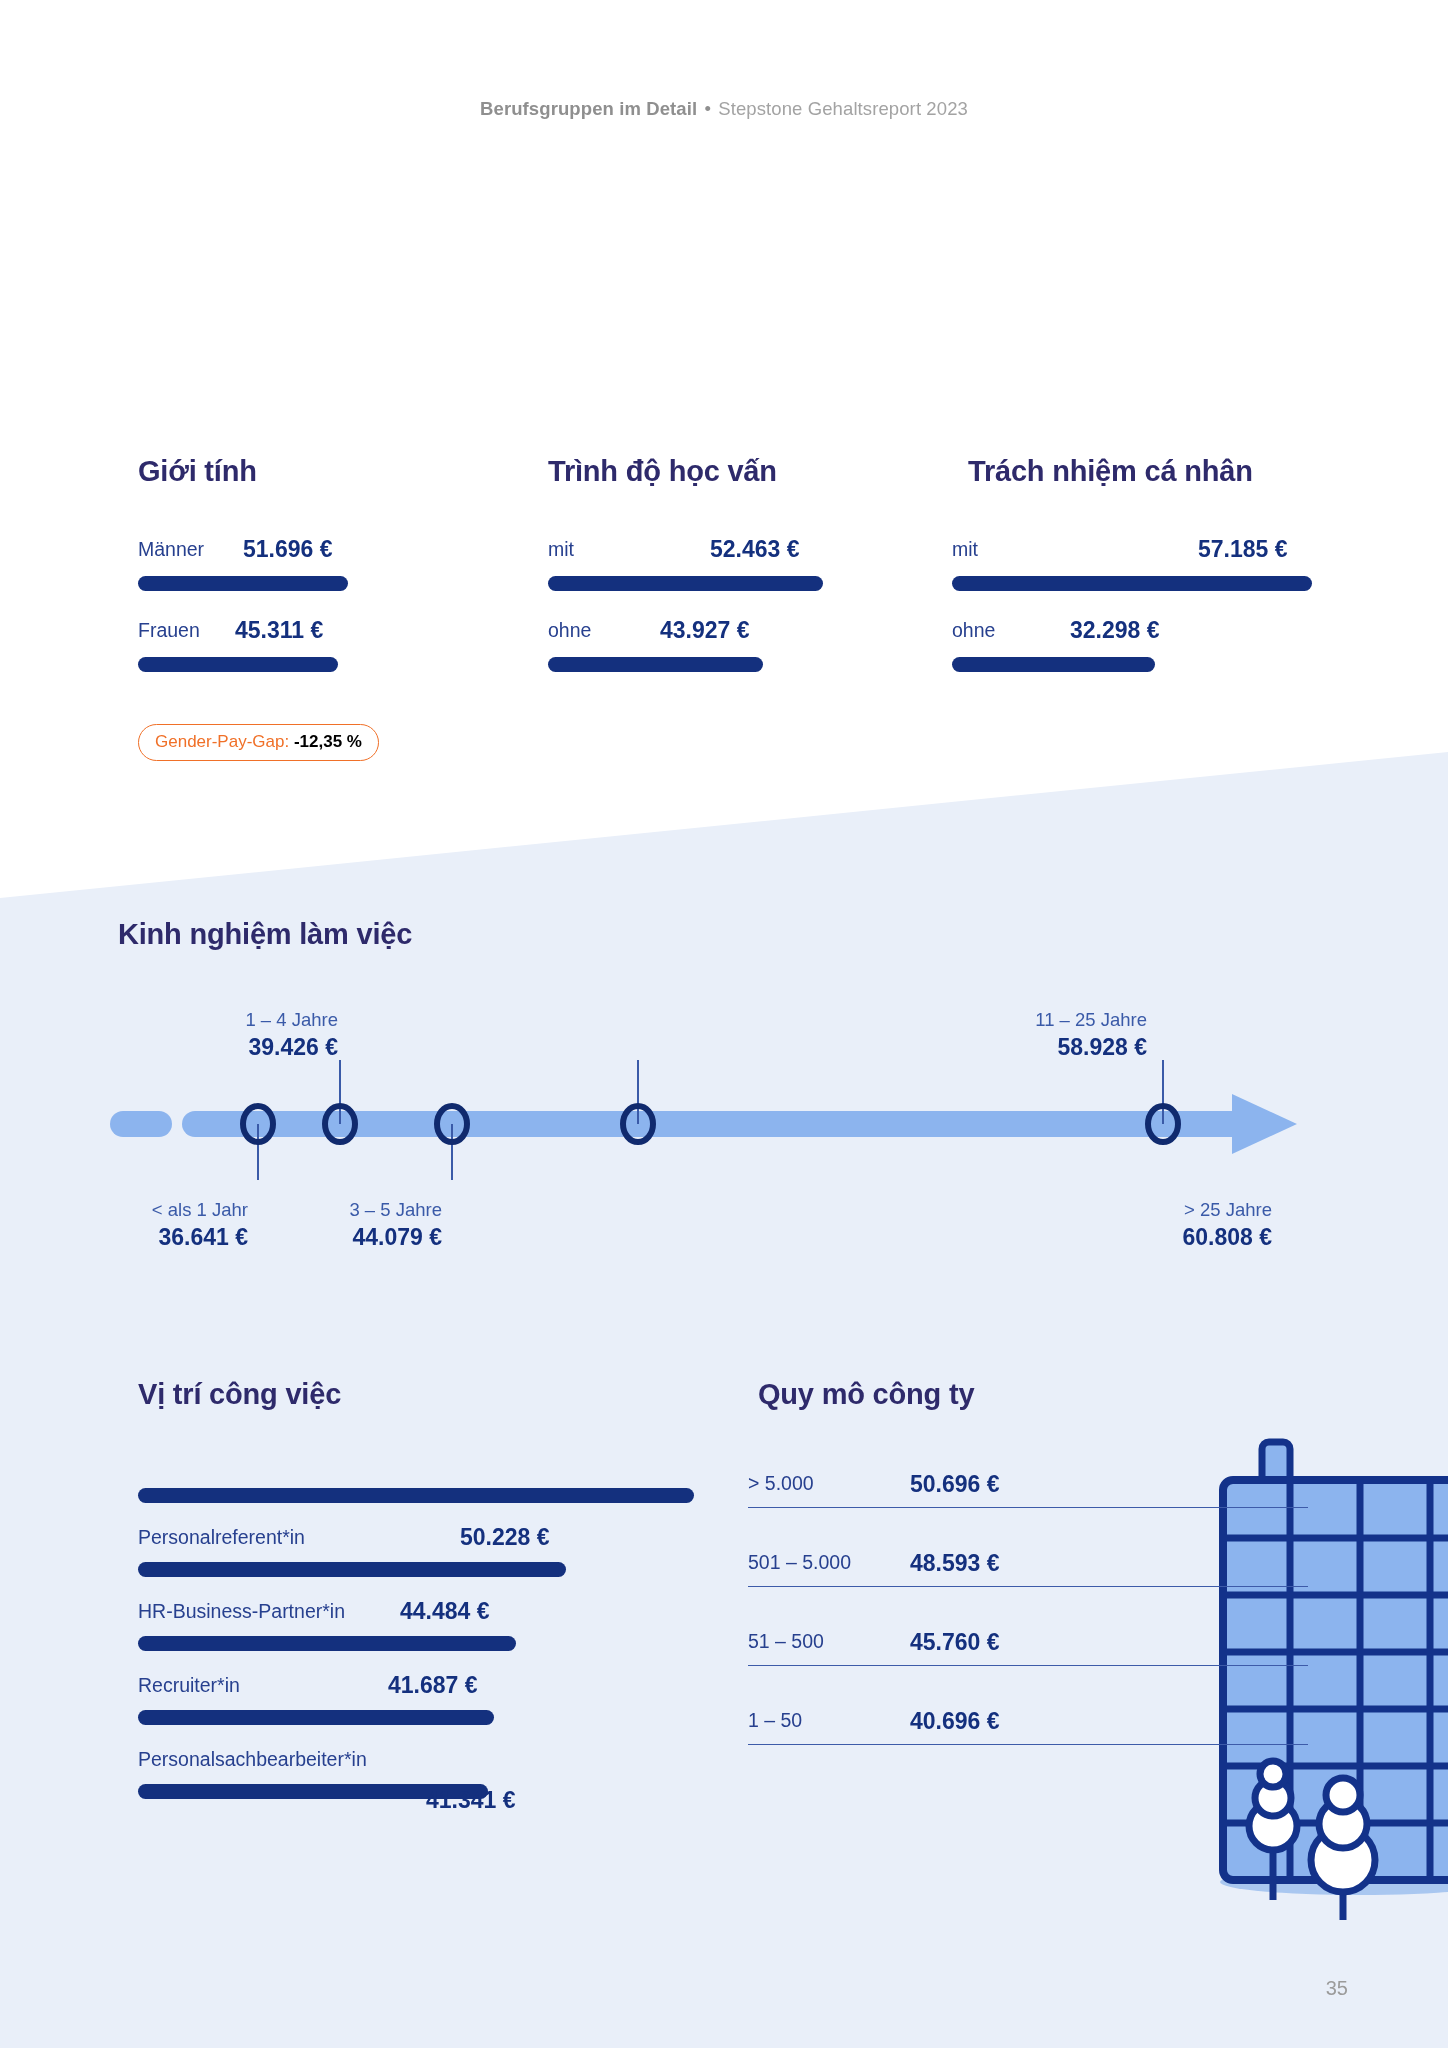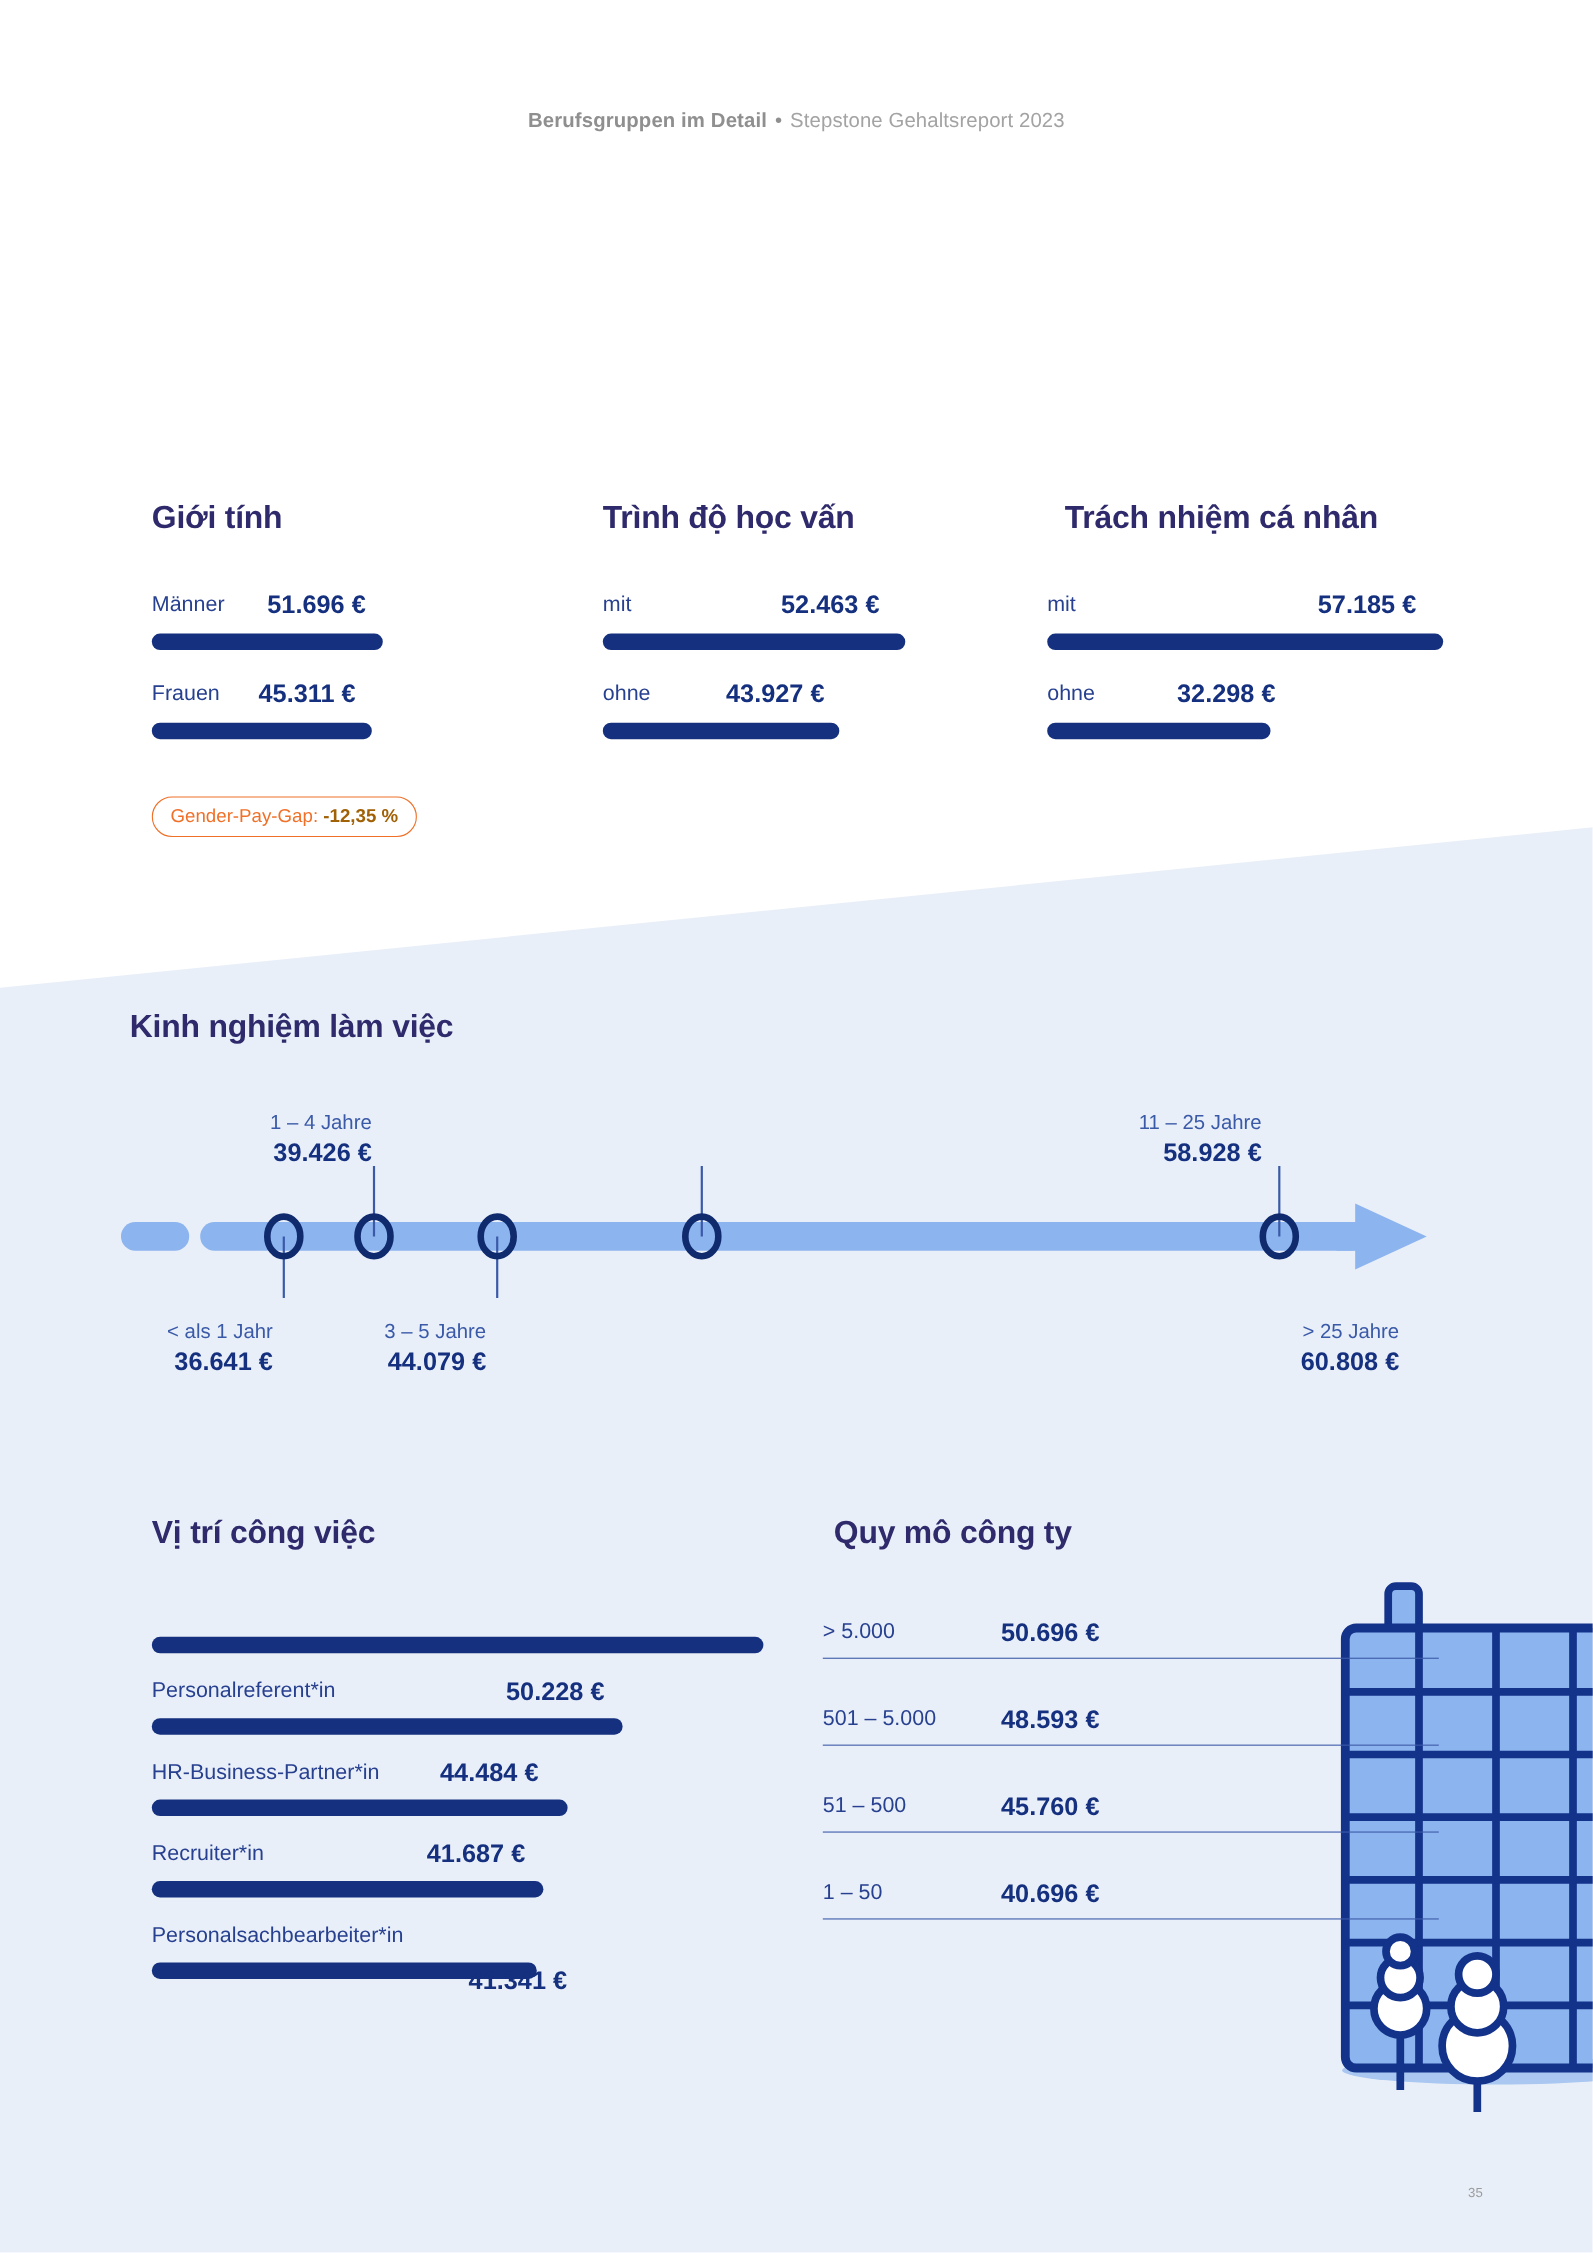--- a/index.html
+++ b/index.html
@@ -90,21 +90,21 @@
     position: absolute;
     z-index: 6;
     border: 1.6px solid #f07028;
     border-radius: 20px;
     padding: 7px 16px 8px 16px;
     font-size: 17px;
     color: #f07028;
     white-space: nowrap;
     background: transparent;
   }
-  .gpg-pill b { font-weight: 700; color: #a16207; }
+  .gpg-pill b { font-weight: 700; color: #000000; }
 
   
   .timeline-wrap { position: absolute; z-index: 5; }
 
   .tl-axis {
     position: absolute;
     left: 0;
     top: 0;
   }
 
@@ -168,21 +168,21 @@
     position: absolute;
     z-index: 4;
     pointer-events: none;
   }
 
   
   .page-number {
     position: absolute;
     right: 100px;
     bottom: 48px;
-    font-size: 12px;
+    font-size: 20px;
     color: #9b9b9b;
     z-index: 7;
   }
 </style>
 </head>
 <body>
 
 <div id="page">
 
   <svg class="tint-band" viewBox="0 0 1448 2048" preserveAspectRatio="none" aria-hidden="true">

